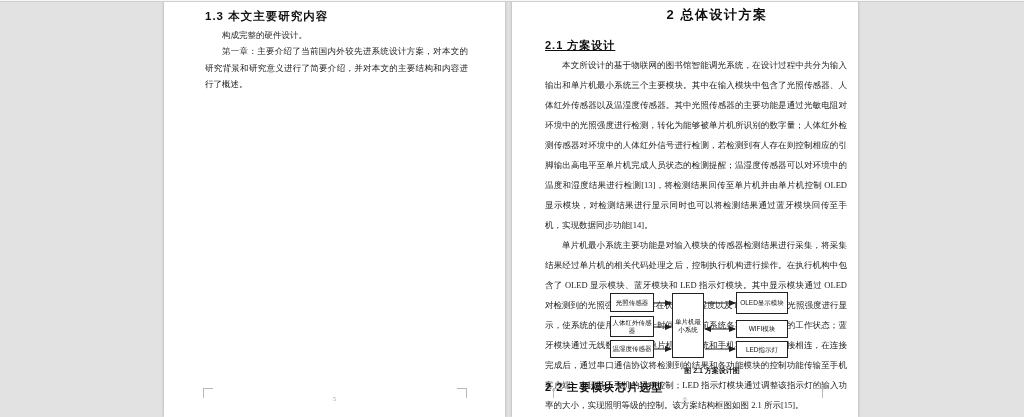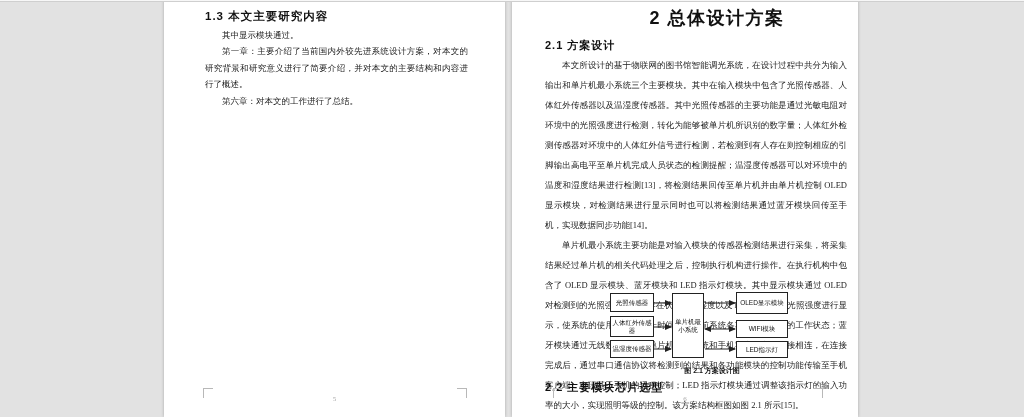--- a/index.html
+++ b/index.html
@@ -15,22 +15,22 @@
   .h-sans { font-family:"Liberation Sans", sans-serif; font-weight:bold; color:#111; }
 
   
   .lp-heading { position:absolute; left:41px; top:9px;  font-size:11.5px; letter-spacing:1px; }
   .lp-body { position:absolute; left:41px; top:27px; width:263px; font-size:8.5px;
              line-height:16.4px; color:#1c1c1c; text-align:justify; }
   .lp-body p { text-indent:2em; }
 
   
   .rp-title { position:absolute; left:0; top:6px; width:410px; text-align:center;
-              font-size:18px; letter-spacing:1.5px; }
-  .rp-sec1 { position:absolute; left:33px; top:38px; font-size:11px; letter-spacing:1px; }
+              font-size:13px; letter-spacing:1.5px; }
+  .rp-sec1 { position:absolute; left:33px; top:38px; font-size:11px; letter-spacing:1px;text-decoration:underline; }
   .rp-body { position:absolute; left:33px; top:55px; width:302px; font-size:8.5px;
              line-height:20px; color:#1c1c1c; text-align:justify; }
   .rp-body p { text-indent:2em; }
   .rp-sec2 { position:absolute; left:33px; top:380px; font-size:11px; letter-spacing:1px; }
 
   
   .diagram { position:absolute; left:92px; top:289px; width:216px; height:73px; }
   .dbox { position:absolute; border:1px solid #222; background:#fff; color:#111;
           font-family:"Liberation Sans", sans-serif; font-size:6.5px; line-height:7.5px;
           display:flex; align-items:center; justify-content:center; text-align:center;
@@ -57,23 +57,22 @@
   .crop-r { border-top:1px solid #b8b8b8; border-right:1px solid #b8b8b8; }
 </style>
 </head>
 <body>
 
 <div class="top-strip"></div>
 
 <div class="page page-left">
   <div class="lp-heading h-sans">1.3 本文主要研究内容</div>
   <div class="lp-body">
-    <p>其中显示模块通过。</p>
+    <p>构成完整的硬件设计。</p>
     <p>第一章：主要介绍了当前国内外较先进系统设计方案，对本文的研究背景和研究意义进行了简要介绍，并对本文的主要结构和内容进行了概述。</p>
-    <p>第六章：对本文的工作进行了总结。</p>
   </div>
   <div class="crop crop-l" style="left:39px;"></div>
   <div class="crop crop-r" style="left:293px;"></div>
   <div class="page-num">5</div>
 </div>
 
 <div class="page page-right">
   <div class="rp-title h-sans">2 总体设计方案</div>
   <div class="rp-sec1 h-sans">2.1 方案设计</div>
   <div class="rp-body">

